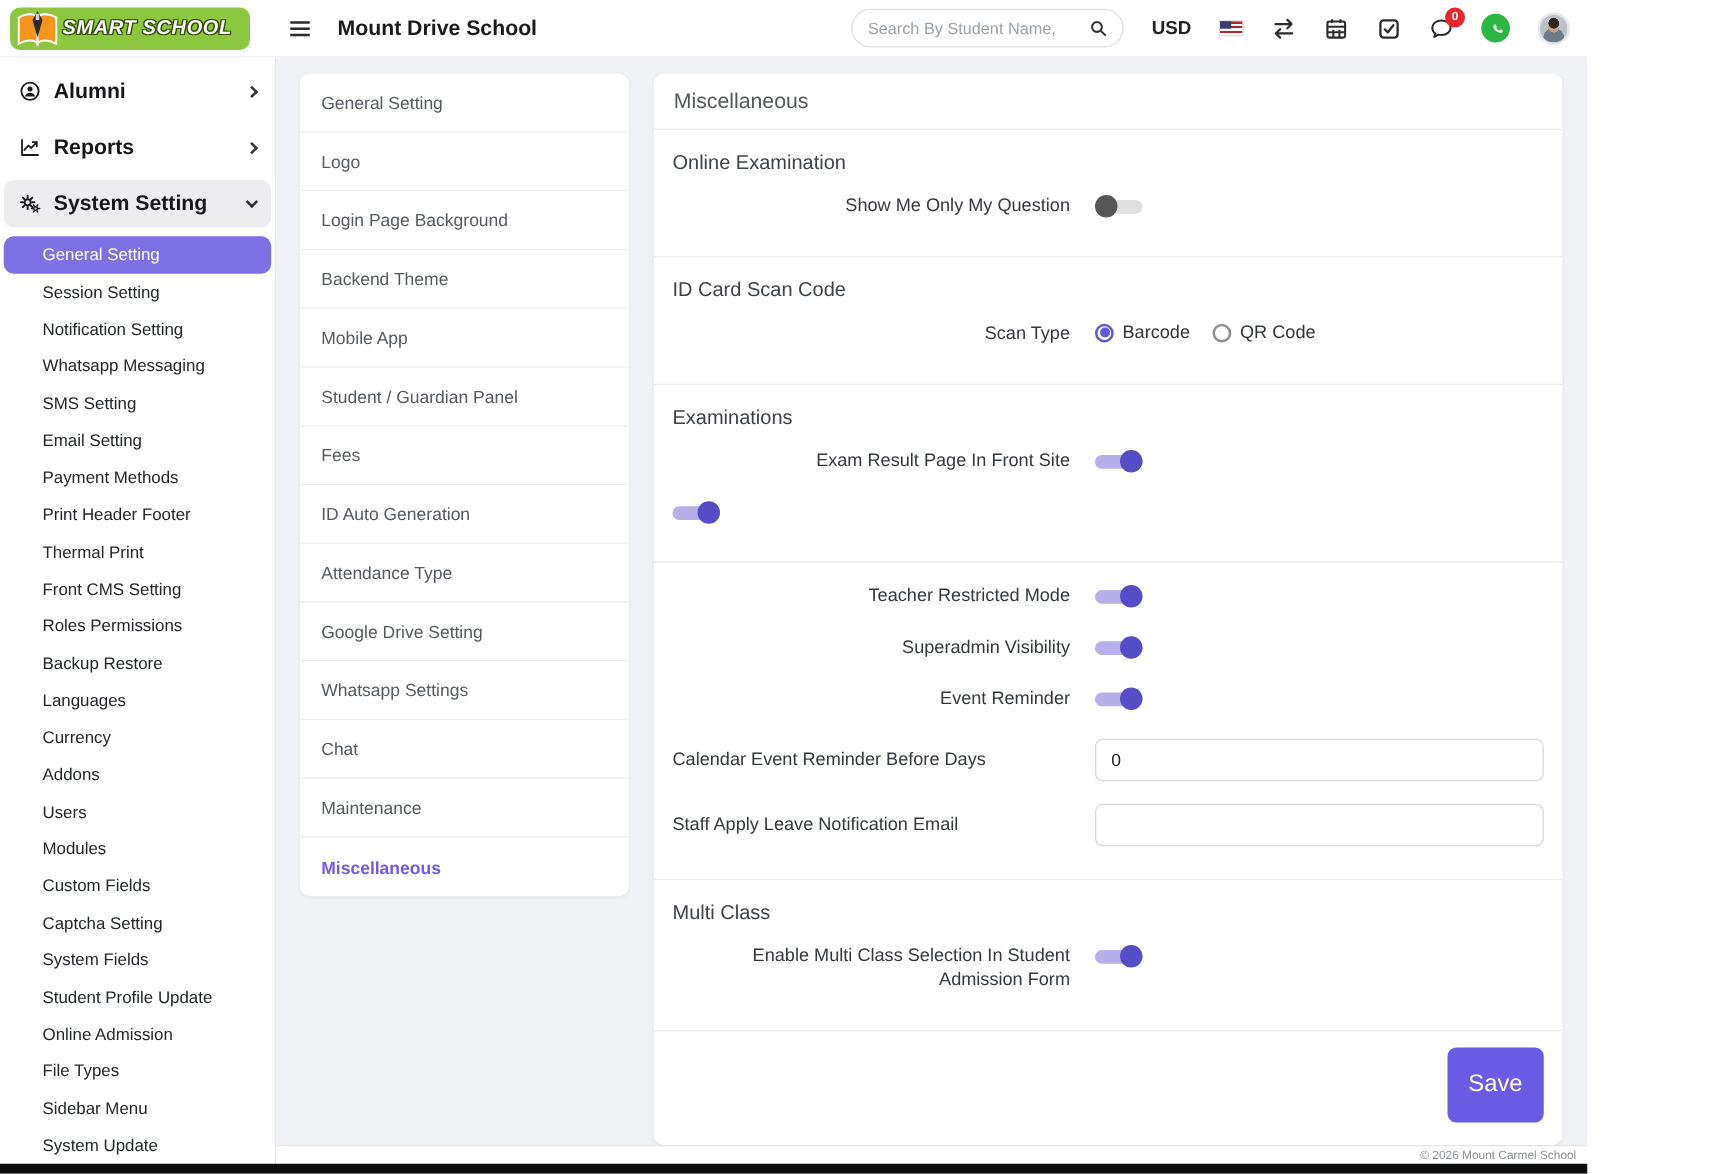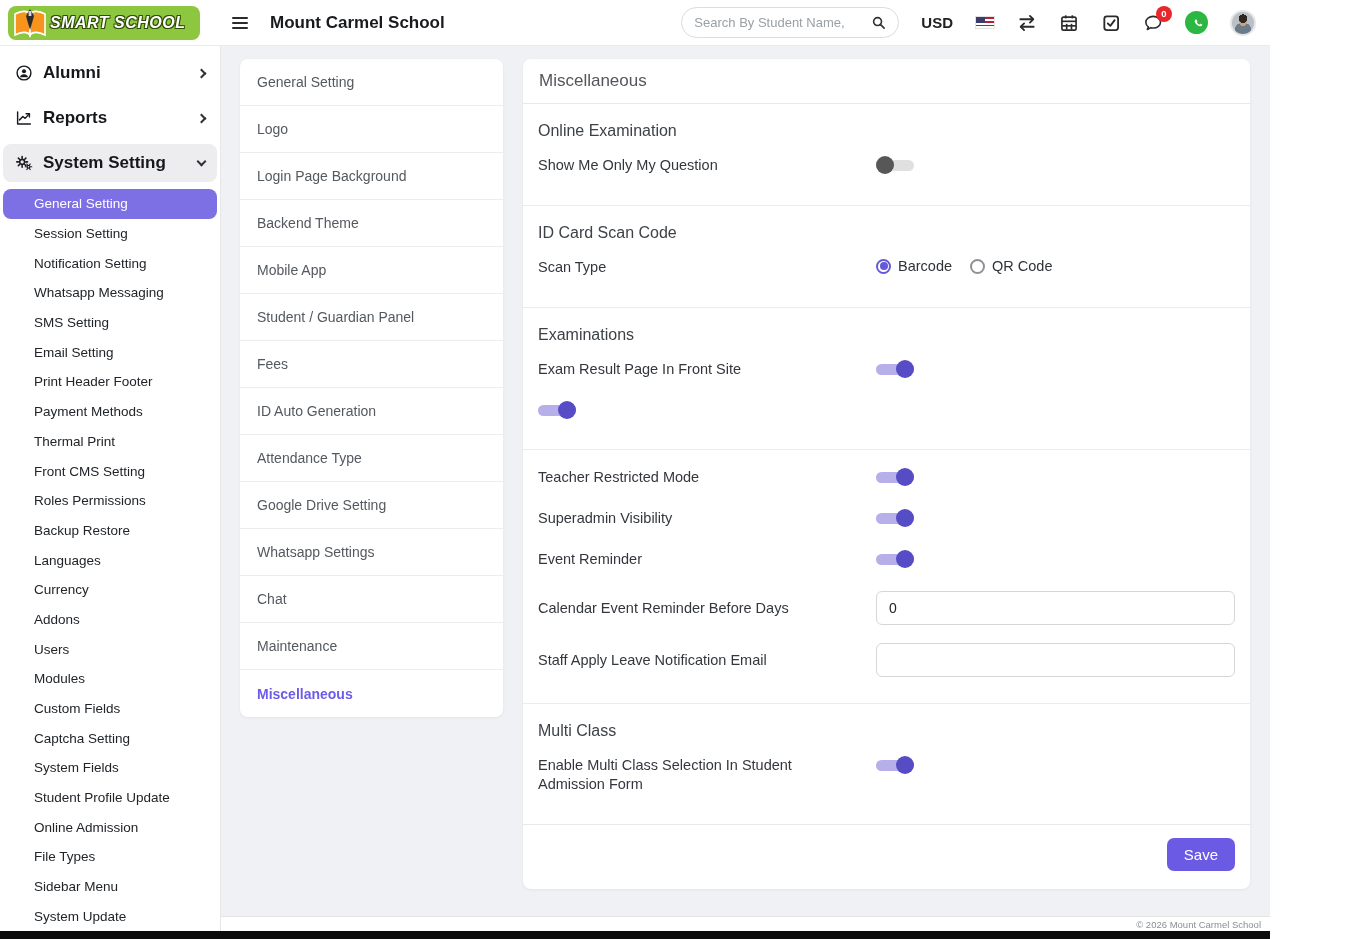--- a/index.html
+++ b/index.html
@@ -82,21 +82,21 @@
 
   .content-card { flex:1 1 auto; margin-left:20px; background:#fff; border-radius:8px;
                   box-shadow:0 1px 3px rgba(40,40,60,.06); overflow:hidden; }
   .card-header { height:45px; display:flex; align-items:center; padding:0 16px;
                  border-bottom:1px solid #e8e8e8; font-size:17px; color:#53565b; }
   .card-body { padding:0 15px; }
   .divider { border:none; border-top:1px solid #ececec; margin:0 -15px; }
   .section { padding:18px 0 8px; }
   .section-heading { font-size:16px; font-weight:normal; color:#3d4148; margin:0 0 16px; }
   .row { display:flex; }
-  .row-toggle, .row-radios { align-items:flex-start; margin-bottom:22px; }
+  .row-toggle, .row-radios { align-items:flex-start; margin-bottom:22px;text-align:right; }
   .row-input { align-items:center; margin-bottom:18px; }
   .row-label { flex:0 0 338px; font-size:14.5px; color:#33373d; line-height:19px; padding-right:20px; }
 
   .toggle { position:relative; width:38px; height:18px; display:inline-block; flex:0 0 auto; cursor:pointer; }
   .toggle .track { position:absolute; left:0; top:3.5px; width:38px; height:11px; border-radius:6px; }
   .toggle .knob  { position:absolute; top:0; width:18px; height:18px; border-radius:50%; }
   .toggle.on  .track { background:var(--toggle-on-track); }
   .toggle.on  .knob  { right:0; background:var(--toggle-on-knob); }
   .toggle.off .track { background:var(--toggle-off-track); }
   .toggle.off .knob  { left:0; background:var(--toggle-off-knob); }
@@ -108,21 +108,21 @@
   .radio-option.selected .radio::after { content:""; position:absolute; left:50%; top:50%;
       width:8px; height:8px; border-radius:50%; background:var(--radio-accent); transform:translate(-50%,-50%); }
   .radio-label { font-size:14.5px; color:#2f3338; }
 
   .text-input { flex:1 1 auto; height:34px; border:1px solid #d6d6d6; border-radius:6px;
                 padding:0 12px; font-size:14px; color:#222; outline:none;
                 font-family:"Liberation Sans", sans-serif; }
 
   .save-row { border-top:1px solid #e8e8e8; padding:13px 15px 18px; display:flex; justify-content:flex-end; }
   .save-btn { background:var(--accent); color:#fff; border:none; border-radius:7px;
-              padding:8px 17px; font-size:15px; cursor:pointer;
+              padding:19px 17px; font-size:19px; cursor:pointer;
               font-family:"Liberation Sans", sans-serif; }
 
   
   .footer { height:15px; background:#fff; border-top:1px solid #e4e4e4; flex:0 0 auto;
             display:flex; align-items:center; justify-content:flex-end; padding:0 9px; }
   .footer span { font-size:9.5px; color:#8a8f94; }
   .bottombar { height:8px; background:#0c0c0c; flex:0 0 auto; }
 </style>
 </head>
 <body>
@@ -139,21 +139,21 @@
           <path d="M18.6 5 h2.8 v5 h-2.8 Z" fill="#cfd4da"></path>
         </svg>
       </span>
       <span class="logo-text">SMART SCHOOL</span>
     </div>
     <div class="hamburger">
         <span></span>
         <span></span>
         <span></span>
       </div>
-    <div class="school-name">Mount Carmel School</div>
+    <div class="school-name">Mount Drive School</div>
 
     <div class="topbar-right">
       <div class="searchbox">
         <input type="text" placeholder="Search By Student Name," style="">
         <svg viewBox="0 0 24 24" fill="none" stroke="currentColor" stroke-width="2.6" stroke-linecap="round">
           <circle cx="10.5" cy="10.5" r="6.3"></circle>
             <line x1="15.4" y1="15.4" x2="21" y2="21"></line>
         </svg>
       </div>
       <span class="currency">USD</span>
@@ -264,24 +264,24 @@
           <div class="submenu-item">
     <span class="submenu-label">Whatsapp Messaging</span>
   </div>
           <div class="submenu-item">
     <span class="submenu-label">SMS Setting</span>
   </div>
           <div class="submenu-item">
     <span class="submenu-label">Email Setting</span>
   </div>
           <div class="submenu-item">
+    <span class="submenu-label">Payment Methods</span>
+  </div>
+          <div class="submenu-item">
     <span class="submenu-label">Print Header Footer</span>
-  </div>
-          <div class="submenu-item">
-    <span class="submenu-label">Payment Methods</span>
   </div>
           <div class="submenu-item">
     <span class="submenu-label">Thermal Print</span>
   </div>
           <div class="submenu-item">
     <span class="submenu-label">Front CMS Setting</span>
   </div>
           <div class="submenu-item">
     <span class="submenu-label">Roles Permissions</span>
   </div>

